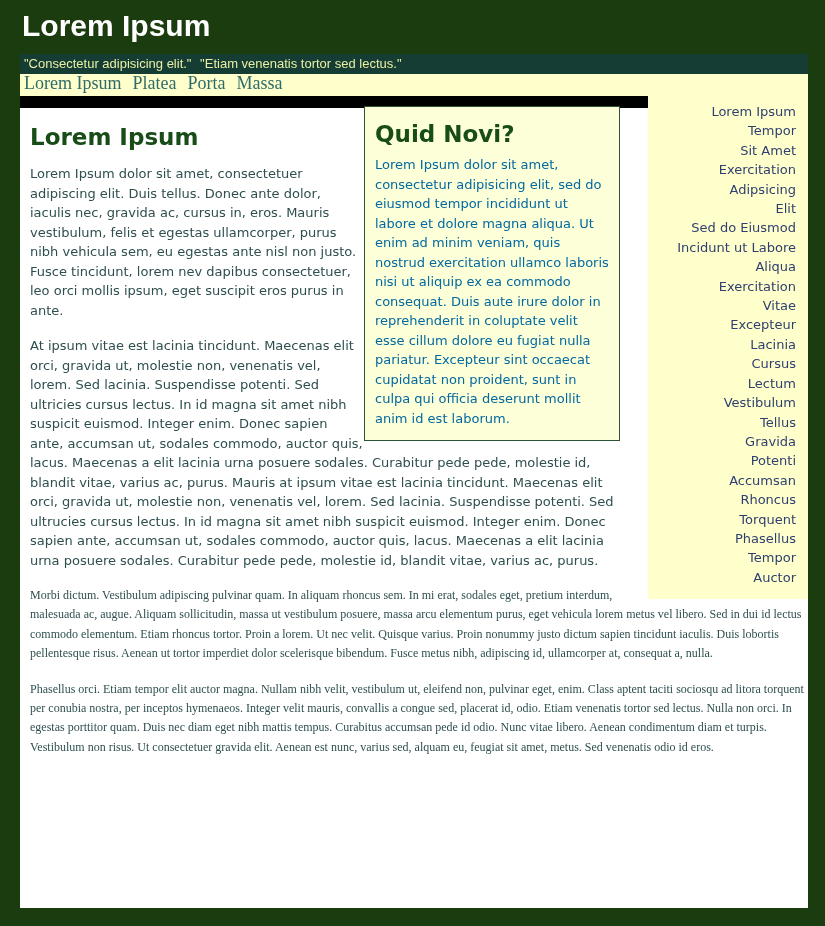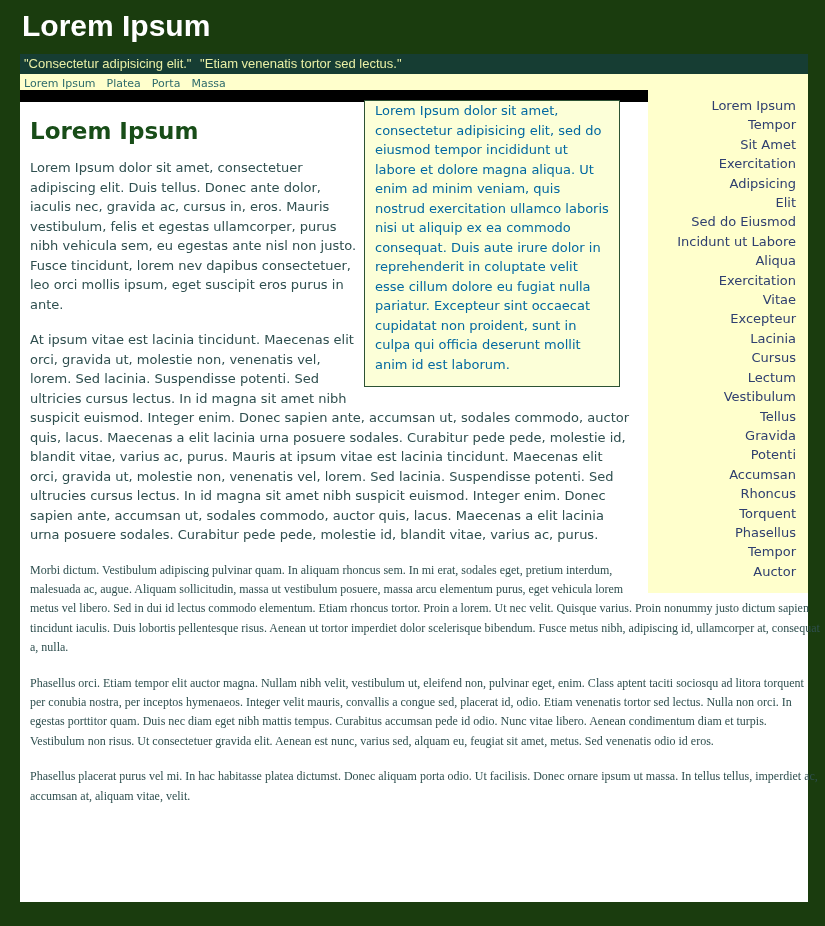--- a/index.html
+++ b/index.html
@@ -40,24 +40,24 @@
     padding-left:4px;
     font-family:"Liberation Sans", sans-serif;
     font-size:13px;
     color:var(--quote-text);
     white-space:nowrap;overflow:hidden;
   }
   .quotebar .quote{margin-right:5px;}
   .navbar{
     margin:0 17px 0 20px;
     background:var(--panel-yellow);
-    height:16px;line-height:19px;
+    height:22px;line-height:19px;
     padding-left:4px;
-    font-size:11px;
-    white-space:nowrap;overflow:hidden;
+    font-size:18px;
+    white-space:nowrap;overflow:hidden;font-family:Liberation Serif, serif;
   }
   .nav-link{
     color:var(--nav-link);
     text-decoration:none;
     margin-right:11px;
   }
   .main{
     margin:0 17px 0 20px;
     background:#ffffff;
     border-top:12px solid var(--band);
@@ -150,24 +150,24 @@
       <a href="#" class="side-link">Potenti</a>
       <a href="#" class="side-link">Accumsan</a>
       <a href="#" class="side-link">Rhoncus</a>
       <a href="#" class="side-link">Torquent</a>
       <a href="#" class="side-link">Phasellus</a>
       <a href="#" class="side-link">Tempor</a>
       <a href="#" class="side-link">Auctor</a>
     </div>
 
   <div class="quid">
+    <h2 class="quid-heading">Quid Novi?</h2>
     <p class="quid-body">Lorem Ipsum dolor sit amet, consectetur adipisicing elit, sed do eiusmod tempor incididunt ut labore et dolore magna aliqua. Ut enim ad minim veniam, quis nostrud exercitation ullamco laboris nisi ut aliquip ex ea commodo consequat. Duis aute irure dolor in reprehenderit in coluptate velit esse cillum dolore eu fugiat nulla pariatur. Excepteur sint occaecat cupidatat non proident, sunt in culpa qui officia deserunt mollit anim id est laborum.</p>
   </div>
 
   <h2 class="content-heading">Lorem Ipsum</h2>
 
   <p class="body-p">Lorem Ipsum dolor sit amet, consectetuer adipiscing elit. Duis tellus. Donec ante dolor, iaculis nec, gravida ac, cursus in, eros. Mauris vestibulum, felis et egestas ullamcorper, purus nibh vehicula sem, eu egestas ante nisl non justo. Fusce tincidunt, lorem nev dapibus consectetuer, leo orci mollis ipsum, eget suscipit eros purus in ante.</p>
   <p class="body-p">At ipsum vitae est lacinia tincidunt. Maecenas elit orci, gravida ut, molestie non, venenatis vel, lorem. Sed lacinia. Suspendisse potenti. Sed ultricies cursus lectus. In id magna sit amet nibh suspicit euismod. Integer enim. Donec sapien ante, accumsan ut, sodales commodo, auctor quis, lacus. Maecenas a elit lacinia urna posuere sodales. Curabitur pede pede, molestie id, blandit vitae, varius ac, purus. Mauris at ipsum vitae est lacinia tincidunt. Maecenas elit orci, gravida ut, molestie non, venenatis vel, lorem. Sed lacinia. Suspendisse potenti. Sed ultrucies cursus lectus. In id magna sit amet nibh suspicit euismod. Integer enim. Donec sapien ante, accumsan ut, sodales commodo, auctor quis, lacus. Maecenas a elit lacinia urna posuere sodales. Curabitur pede pede, molestie id, blandit vitae, varius ac, purus.</p>
   <p class="body-p f-narrow">Morbi dictum. Vestibulum adipiscing pulvinar quam. In aliquam rhoncus sem. In mi erat, sodales eget, pretium interdum, malesuada ac, augue. Aliquam sollicitudin, massa ut vestibulum posuere, massa arcu elementum purus, eget vehicula lorem metus vel libero. Sed in dui id lectus commodo elementum. Etiam rhoncus tortor. Proin a lorem. Ut nec velit. Quisque varius. Proin nonummy justo dictum sapien tincidunt iaculis. Duis lobortis pellentesque risus. Aenean ut tortor imperdiet dolor scelerisque bibendum. Fusce metus nibh, adipiscing id, ullamcorper at, consequat a, nulla.</p>
   <p class="body-p f-narrow">Phasellus orci. Etiam tempor elit auctor magna. Nullam nibh velit, vestibulum ut, eleifend non, pulvinar eget, enim. Class aptent taciti sociosqu ad litora torquent per conubia nostra, per inceptos hymenaeos. Integer velit mauris, convallis a congue sed, placerat id, odio. Etiam venenatis tortor sed lectus. Nulla non orci. In egestas porttitor quam. Duis nec diam eget nibh mattis tempus. Curabitus accumsan pede id odio. Nunc vitae libero. Aenean condimentum diam et turpis. Vestibulum non risus. Ut consectetuer gravida elit. Aenean est nunc, varius sed, alquam eu, feugiat sit amet, metus. Sed venenatis odio id eros.</p>
-  <p class="body-p f-narrow">Phasellus placerat purus vel mi. In hac habitasse platea dictumst. Donec aliquam porta odio. Ut facilisis. Donec ornare ipsum ut massa. In tellus tellus, imperdiet ac, accumsan at, aliquam vitae, velit.</p>
 
 </div>
 
 </body></html>

